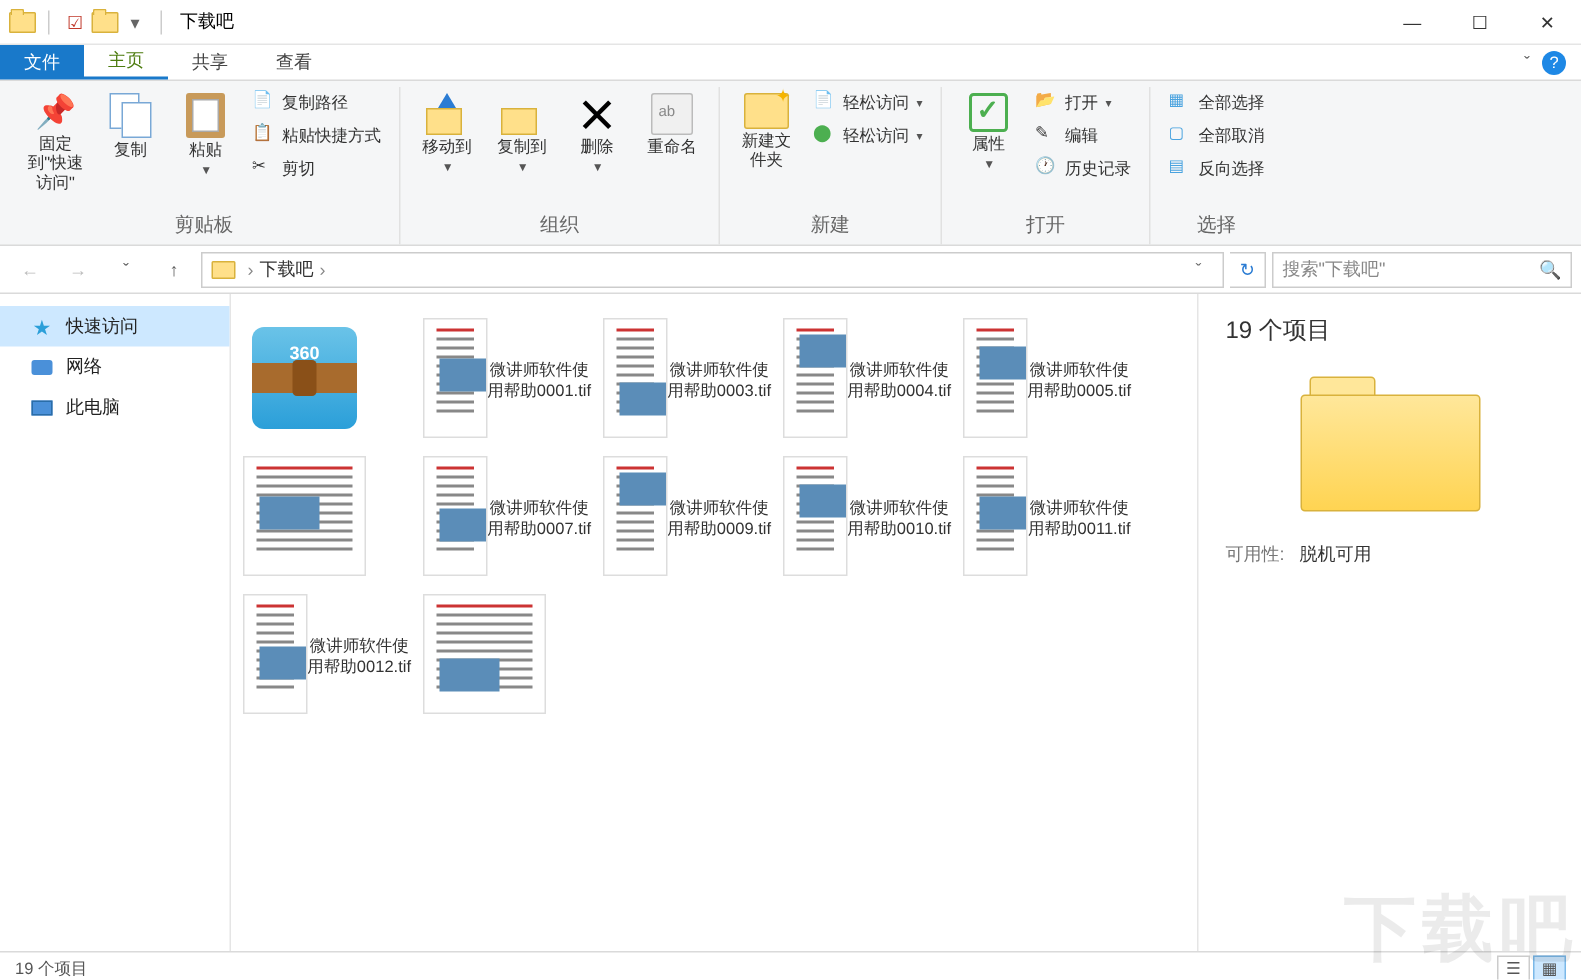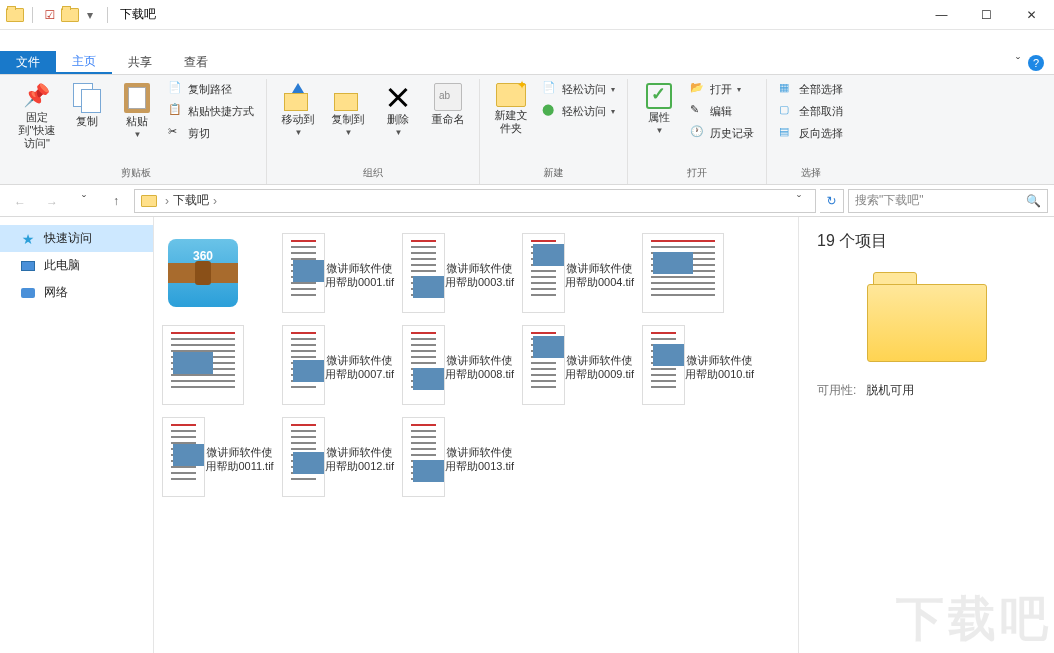--- a/index.html
+++ b/index.html
@@ -8,32 +8,32 @@
 .titlebar { height: 30px; background: #fff; border-bottom: 1px solid #e5e5e5; display: flex; align-items: center; padding-left: 6px; }
 .titlebar .tb-icons { display: flex; gap: 2px; align-items: center; }
 .titlebar .tb-icon { width: 18px; height: 18px; display: flex; align-items: center; justify-content: center; }
 .titlebar .tb-folder { width: 18px; height: 14px; background: #ffe08a; border: 1px solid #d9b23c; border-radius: 1px; position: relative; }
 .titlebar .tb-folder::before { content: ""; position: absolute; top: -3px; left: 0; width: 7px; height: 3px; background: #ffe08a; border: 1px solid #d9b23c; border-bottom: none; border-radius: 1px 1px 0 0; }
 .titlebar .tb-sep { width: 1px; height: 16px; background: #ccc; margin: 0 6px; }
 .titlebar .tb-title { margin-left: 6px; font-size: 12px; color: #000; }
 .titlebar .winctrl { margin-left: auto; display: flex; }
 .titlebar .winctrl div { width: 45px; height: 30px; display: flex; align-items: center; justify-content: center; }
 
-.tabs-row { height: 24px; display: flex; align-items: stretch; border-bottom: 1px solid #dadada; background: #fff; margin-top: 21px; }
+.tabs-row { height: 24px; display: flex; align-items: stretch; border-bottom: 1px solid #dadada; background: #fff; }
 .tab-file { background: #1979ca; color: #fff; padding: 0 16px; display: flex; align-items: center; font-size: 12px; }
 .tab { padding: 0 16px; display: flex; align-items: center; font-size: 12px; color: #444; border-right: 0; }
-.tab.active { border-bottom: 2px solid #1979ca; color: #3b82f6; }
+.tab.active { border-bottom: 2px solid #1979ca; color: #4d7c0f; }
 .tabs-right { margin-left: auto; display: flex; align-items: center; gap: 8px; padding-right: 10px; color: #555; }
 .help-circle { width: 16px; height: 16px; border-radius: 50%; background: #1e88e5; color: #fff; display: flex; align-items: center; justify-content: center; font-size: 11px; }
 
 .ribbon { height: 110px; background: #f5f6f7; border-bottom: 1px solid #dadada; display: flex; padding: 4px 6px 0 6px; }
 .rgroup { display: flex; flex-direction: column; align-items: center; border-right: 1px solid #e1e1e1; padding: 0 8px; }
 .rgroup:last-child { border-right: none; }
 .rgroup .body { flex: 1; display: flex; align-items: flex-start; gap: 4px; }
-.rgroup .label { font-size: 10px; color: #666; padding: 2px 0 4px 0; text-align: center; }
+.rgroup .label { font-size: 13px; color: #666; padding: 2px 0 4px 0; text-align: center; }
 .rbtn-big { display: flex; flex-direction: column; align-items: center; justify-content: center; width: 46px; padding: 4px 2px; gap: 2px; }
 .rbtn-big .txt { font-size: 11px; text-align: center; line-height: 13px; }
 .rbtn-small { display: flex; align-items: center; gap: 4px; padding: 2px 4px; font-size: 11px; white-space: nowrap; }
 .rbtn-small .icon { width: 16px; height: 16px; }
 .vcol { display: flex; flex-direction: column; gap: 2px; }
 
 .pin-icon { width: 26px; height: 26px; display: flex; align-items: center; justify-content: center; font-size: 22px; color: #6c6c6c; }
 .copy-icon { position: relative; width: 28px; height: 30px; }
 .copy-icon .sheet { position: absolute; width: 20px; height: 24px; background: #fff; border: 1px solid #79a8d6; }
 .copy-icon .s1 { top: 0; left: 0; }
@@ -303,29 +303,29 @@
 </div>
 
 <div class="main">
   <div class="sidebar">
     <div class="side-item active">
       <span class="side-icon star-ic">★</span>
       <span>快速访问</span>
     </div>
     <div class="side-item">
       <span class="side-icon">
+          <span class="net-ic"></span>
+        </span>
+      <span>网络</span>
+    </div>
+    <div class="side-item">
+      <span class="side-icon">
           <span class="pc-ic"></span>
         </span>
       <span>此电脑</span>
-    </div>
-    <div class="side-item">
-      <span class="side-icon">
-          <span class="net-ic"></span>
-        </span>
-      <span>网络</span>
     </div>
   </div>
 
   <div class="content">
     <div class="grid" id="file-grid">
         <div class="item">
           <div class="zip-thumb">
             <div class="zip-box">
               <div class="zip-label">360<br>ZIP</div>
               <div class="zip-belt"></div>
@@ -352,75 +352,68 @@
             <div class="doc-lines"></div>
             <div class="doc-img" style="top:10px;left:10px;width:40px;height:22px"></div>
           </div>
           <div class="item-name">微讲师软件使用帮助0004.tif</div>
         </div>
         <div class="item">
           <div class="thumb">
             <div class="doc-lines"></div>
             <div class="doc-img" style="top:18px;left:10px;width:40px;height:22px"></div>
           </div>
+          <div class="item-name">微讲师软件使用帮助0005.tif</div>
         </div>
         <div class="item">
           <div class="thumb">
             <div class="doc-lines"></div>
             <div class="doc-img" style="top:26px;left:10px;width:40px;height:22px"></div>
           </div>
         </div>
         <div class="item">
           <div class="thumb">
             <div class="doc-lines"></div>
             <div class="doc-img" style="top:34px;left:10px;width:40px;height:22px"></div>
           </div>
           <div class="item-name">微讲师软件使用帮助0007.tif</div>
         </div>
         <div class="item">
           <div class="thumb">
             <div class="doc-lines"></div>
+            <div class="doc-img" style="top:10px;left:10px;width:40px;height:22px"></div>
+          </div>
+          <div class="item-name">微讲师软件使用帮助0009.tif</div>
+        </div>
+        <div class="item">
+          <div class="thumb">
+            <div class="doc-lines"></div>
+            <div class="doc-img" style="top:18px;left:10px;width:40px;height:22px"></div>
+          </div>
+          <div class="item-name">微讲师软件使用帮助0010.tif</div>
+        </div>
+        <div class="item">
+          <div class="thumb">
+            <div class="doc-lines"></div>
+            <div class="doc-img" style="top:26px;left:10px;width:40px;height:22px"></div>
+          </div>
+          <div class="item-name">微讲师软件使用帮助0011.tif</div>
+        </div>
+        <div class="item">
+          <div class="thumb">
+            <div class="doc-lines"></div>
+            <div class="doc-img" style="top:34px;left:10px;width:40px;height:22px"></div>
+          </div>
+          <div class="item-name">微讲师软件使用帮助0012.tif</div>
+        </div>
+        <div class="item">
+          <div class="thumb">
+            <div class="doc-lines"></div>
             <div class="doc-img" style="top:42px;left:10px;width:40px;height:22px"></div>
           </div>
-          <div class="item-name">微讲师软件使用帮助0008.tif</div>
-        </div>
-        <div class="item">
-          <div class="thumb">
-            <div class="doc-lines"></div>
-            <div class="doc-img" style="top:10px;left:10px;width:40px;height:22px"></div>
-          </div>
-          <div class="item-name">微讲师软件使用帮助0009.tif</div>
-        </div>
-        <div class="item">
-          <div class="thumb">
-            <div class="doc-lines"></div>
-            <div class="doc-img" style="top:18px;left:10px;width:40px;height:22px"></div>
-          </div>
-          <div class="item-name">微讲师软件使用帮助0010.tif</div>
-        </div>
-        <div class="item">
-          <div class="thumb">
-            <div class="doc-lines"></div>
-            <div class="doc-img" style="top:26px;left:10px;width:40px;height:22px"></div>
-          </div>
-          <div class="item-name">微讲师软件使用帮助0011.tif</div>
-        </div>
-        <div class="item">
-          <div class="thumb">
-            <div class="doc-lines"></div>
-            <div class="doc-img" style="top:34px;left:10px;width:40px;height:22px"></div>
-          </div>
-          <div class="item-name">微讲师软件使用帮助0012.tif</div>
-        </div>
-        <div class="item">
-          <div class="thumb">
-            <div class="doc-lines"></div>
-            <div class="doc-img" style="top:42px;left:10px;width:40px;height:22px"></div>
-          </div>
-          <div class="item-name">微讲师软件使用帮助0013.tif</div>
         </div>
       </div>
   </div>
 
   <div class="details">
     <div class="dtitle">19 个项目</div>
     <div class="dfolder">
       <div class="ftab"></div>
         <div class="fbody"></div>
     </div>

